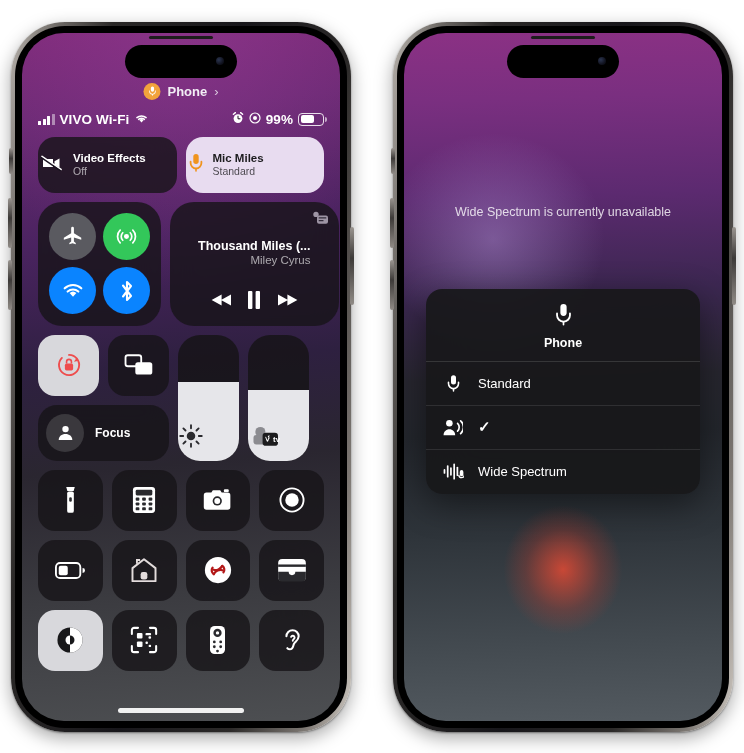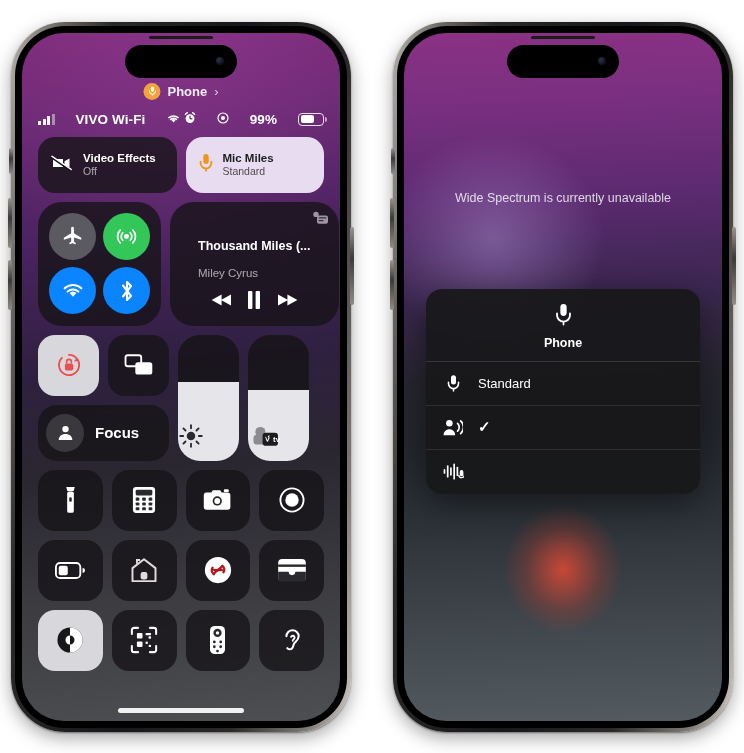--- a/index.html
+++ b/index.html
@@ -76,92 +76,92 @@
   }
   .pill-dot { width: 17px; height: 17px; border-radius: 50%; background: #f2a33c;
     display: flex; align-items: center; justify-content: center; }
   .pill-chev { font-size: 13px; opacity: .8; font-weight: 400; }
 
   .statusbar {
     position: absolute; top: 79px; left: 16px; right: 16px;
     display: flex; align-items: center; justify-content: space-between;
     font-size: 13.5px; font-weight: 700; letter-spacing: .1px;
   }
-  .sb-left, .sb-right { display: flex; align-items: center; gap: 21px; }
+  .sb-left, .sb-right { display: flex; align-items: center; gap: 5px; }
   .bars { display: flex; align-items: flex-end; gap: 1.5px; height: 11px; }
   .bars i { width: 3px; background: #fff; border-radius: .5px; display: block; }
   .bars i:nth-child(1){height:4px}.bars i:nth-child(2){height:6px}
   .bars i:nth-child(3){height:8.5px}.bars i:nth-child(4){height:11px;opacity:.45}
   .batt { width: 26px; height: 13px; border: 1.6px solid rgba(255,255,255,.85);
     border-radius: 4px; position: relative; }
   .batt::after { content:''; position:absolute; right:-4px; top:3.5px; width:2px; height:5px;
     background: rgba(255,255,255,.6); border-radius:0 2px 2px 0; }
   .batt i { position:absolute; left:1.6px; top:1.6px; bottom:1.6px; width:55%;
     background:#fff; border-radius:2px; display:block; }
 
   .grid { position: absolute; top: 104px; left: 16px; right: 16px; }
   .row { display: flex; gap: 9px; margin-bottom: 9px; }
 
   .tile { background: rgba(22,20,24,.80); border-radius: 17px; backdrop-filter: blur(12px); }
 
   
-  .fx { flex: 1; height: 56px; display: flex; align-items: center; gap: 10px; padding: 0 13px; }
+  .fx { flex: 1; height: 56px; display: flex; align-items: center; gap: 10px; padding: 0 3px; }
   .fx-txt { display: flex; flex-direction: column; gap: 1px; }
   .fx-title { font-size: 11.5px; font-weight: 600; }
   .fx-sub { font-size: 10.5px; opacity: .62; }
   .fx.light { background: #e8dcf0; color: #1c1c1e; }
   .fx.light .fx-sub { opacity: .78; }
 
   
   .conn { width: 131px; height: 124px; border-radius: 24px; padding: 11px;
     display: grid; grid-template-columns: 1fr 1fr; gap: 7px; place-items: center; }
   .circ { width: 47px; height: 47px; border-radius: 50%; display: flex;
     align-items: center; justify-content: center; }
   .c-gray { background: #5a5a60; }
   .c-green { background: #33c75a; }
   .c-blue { background: #0a84ff; }
 
   .media { flex: 1; height: 124px; border-radius: 24px; padding: 11px 28px;
     display: flex; flex-direction: column; position: relative; }
   .media-air { position: absolute; top: 9px; right: 10px; opacity: .72; }
   .media-title { font-size: 12.5px; font-weight: 700; margin-top: 26px;
     white-space: nowrap; overflow: hidden; text-overflow: ellipsis; text-align: center; }
-  .media-artist { font-size: 11.5px; opacity: .62; text-align: left; margin-top: 14px; }
+  .media-artist { font-size: 11.5px; opacity: .62; text-align: right; margin-top: 1px; }
   .media-ctrls { display: flex; align-items: center; justify-content: space-around;
     margin-top: auto; padding: 0 6px 2px; }
 
   
   .mid { display: flex; gap: 9px; }
   .mid-left { display: flex; flex-direction: column; gap: 9px; }
   .sq-row { display: flex; gap: 9px; }
   .sq { width: 61px; height: 61px; border-radius: 17px; display: flex;
     align-items: center; justify-content: center; }
   .sq.active { background: #d8d8dc; }
   .focus { width: 131px; height: 56px; border-radius: 19px; display: flex;
     align-items: center; gap: 11px; padding: 0 8px; }
   .focus-ic { width: 38px; height: 38px; border-radius: 50%; background: #3a383d;
     display: flex; align-items: center; justify-content: center; }
-  .focus-lbl { font-size: 15px; font-weight: 600; }
+  .focus-lbl { font-size: 12px; font-weight: 600; }
 
   .slider { width: 61px; height: 126px; border-radius: 22px; overflow: hidden;
     position: relative; background: rgba(22,20,24,.85); }
   .slider .fill { position: absolute; left: 0; right: 0; bottom: 0; background: #e6e6ea; }
   .slider .ic { position: absolute; left: 0; right: 0; bottom: 12px;
     display: flex; justify-content: flex-start; }
 
   
   .igrid { display: grid; grid-template-columns: repeat(4, 1fr); gap: 9px; }
   .ig { height: 61px; border-radius: 17px; display: flex; align-items: center; justify-content: center; }
   .ig.active { background: #d8d8dc; }
 
   .home-ind { position: absolute; bottom: 8px; left: 50%; transform: translateX(-50%);
     width: 126px; height: 5px; border-radius: 3px; background: rgba(255,255,255,.92); }
 
   
-  .notice { position: absolute; top: 158px; left: 0; right: 0; text-align: center;
+  .notice { position: absolute; top: 172px; left: 0; right: 0; text-align: center;
     color: rgba(255,255,255,.80); font-size: 12.5px; }
   .dialog { position: absolute; left: 22px; right: 22px; top: 256px;
     border-radius: 16px; overflow: hidden;
     background: rgba(24,24,26,.93); backdrop-filter: blur(22px);
     box-shadow: 0 10px 34px rgba(0,0,0,.45); }
   .dlg-head { padding: 14px 0 11px; display: flex; flex-direction: column;
     align-items: center; gap: 5px; border-bottom: .5px solid rgba(255,255,255,.13); }
   .dlg-head-lbl { font-size: 12.5px; font-weight: 700; color: #fff; }
   .dlg-item { height: 44px; display: flex; align-items: center; gap: 14px;
     padding: 0 16px; border-bottom: .5px solid rgba(255,255,255,.10); position: relative; }
@@ -570,19 +570,20 @@
                   <rect x="0.6" y="7.4" width="1.8" height="5" rx=".9"></rect>
                   <rect x="4" y="3.4" width="1.8" height="13" rx=".9"></rect>
                   <rect x="7.4" y="5.4" width="1.8" height="9" rx=".9"></rect>
                   <rect x="10.8" y="1.6" width="1.8" height="16.8" rx=".9"></rect>
                   <rect x="14.2" y="5" width="1.8" height="9.8" rx=".9"></rect>
                 </g>
                 <path d="M17.6 10.4a1.9 1.9 0 0 1 3.8 0v2.8a1.9 1.9 0 0 1-3.8 0z" fill="#fff"></path>
                 <path d="M16.6 13.6a2.9 2.9 0 0 0 5.8 0" stroke="#fff" stroke-width="1.3" fill="none"></path>
               </svg>
           </span>
+          <span class="dlg-lbl">Wide Spectrum</span>
           <span class="dlg-chk"></span>
         </div>
       </div>
     </div>
   </div>
 
 </div>
 
 </body></html>

